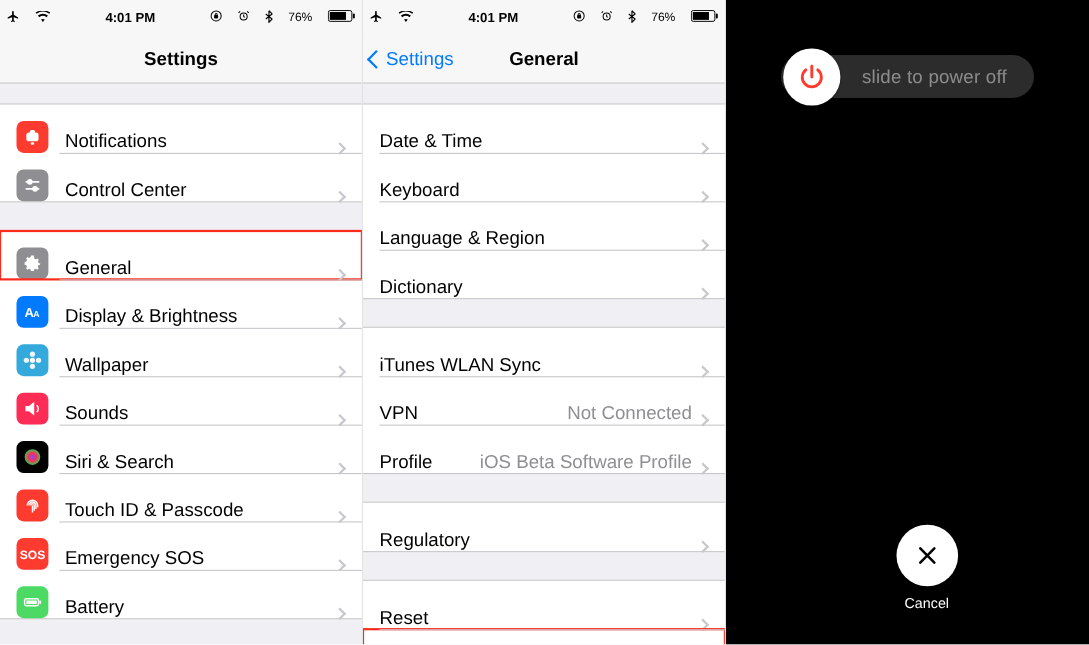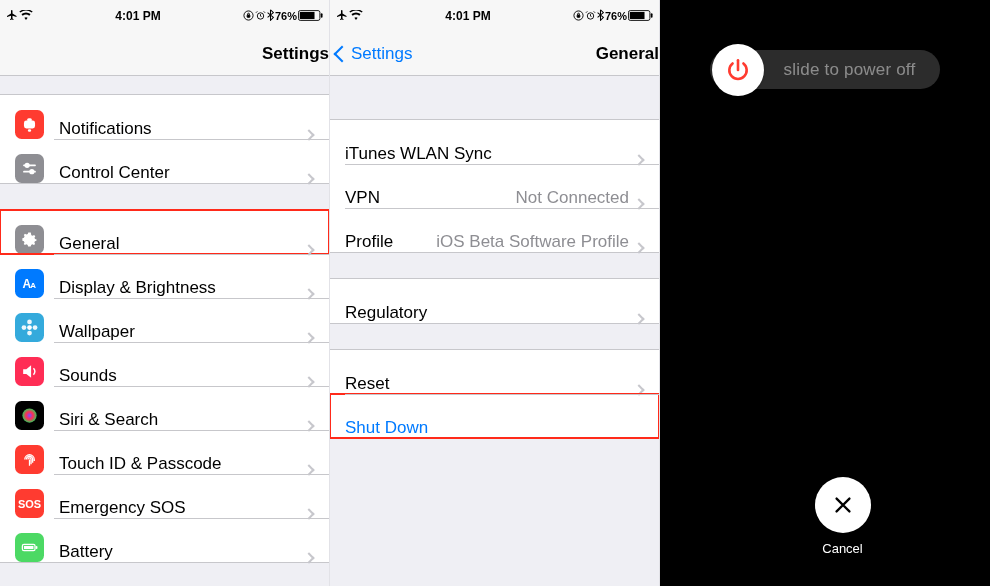--- a/index.html
+++ b/index.html
@@ -2,24 +2,24 @@
 <html><head>
 <meta charset="utf-8">
 <style>
 * { margin: 0; padding: 0; box-sizing: border-box; font-family: -apple-system, "Helvetica Neue", Helvetica, Arial, sans-serif; -webkit-font-smoothing: antialiased; }
 body { background: #fff; }
 .stage { display: flex; width: 990px; height: 586px; }
 .pane { width: 330px; height: 586px; background: #efeff4; position: relative; overflow: hidden; border-right: 0.5px solid rgba(0,0,0,0.05); }
 .pane.dark { background: #000; }
 
 .statusbar { height: 20px; display: flex; align-items: center; justify-content: space-between; padding: 16px 6px; font-size: 11px; color: #000; background: #f7f7f7; }
-.sb-left, .sb-right { display: flex; align-items: center; gap: 1px; font-weight: bold; }
+.sb-left, .sb-right { display: flex; align-items: center; gap: 14px; }
 .sb-time { font-weight: 600; font-size: 12px; }
 
-.navbar { height: 44px; background: #f7f7f7; border-bottom: 0.5px solid #c7c7cb; display: flex; align-items: center; justify-content: flex-end; position: relative; }
+.navbar { height: 44px; background: #f7f7f7; border-bottom: 0.5px solid #c7c7cb; display: flex; align-items: center; justify-content: center; position: relative; }
 .nav-title { font-weight: 600; font-size: 17px; color: #000; }
 .nav-back { position: absolute; left: 6px; display: flex; align-items: center; font-size: 17px; color: #007aff; cursor: pointer; }
 .nav-back .chev { display: inline-block; width: 12px; height: 12px; border-left: 2.5px solid #007aff; border-bottom: 2.5px solid #007aff; transform: rotate(45deg); margin-right: 3px; }
 
 .group { background: #fff; border-top: 0.5px solid #c7c7cb; border-bottom: 0.5px solid #c7c7cb; }
 .spacer { height: 25px; }
 .spacer.tall { height: 18px; }
 
 .row { display: flex; align-items: flex-end; height: 44px; padding: 0 16px 0 15px; position: relative; cursor: pointer; }
 .row + .row::before { content: ""; position: absolute; top: 0; left: 15px; right: 0; height: 0.5px; background: #c7c7cb; }
@@ -239,20 +239,38 @@
       </div>
     </div>
     <div class="navbar">
       <div class="nav-back">
         <span class="chev"></span>
         <span>Settings</span>
       </div>
       <div class="nav-title">General</div>
     </div>
     <div class="spacer tall"></div>
+    <div id="p2g0" class="group">
+        <div class="row">
+          <span class="label">Date &amp; Time</span>
+          <span class="chevron"></span>
+        </div>
+        <div class="row">
+          <span class="label">Keyboard</span>
+          <span class="chevron"></span>
+        </div>
+        <div class="row">
+          <span class="label">Language &amp; Region</span>
+          <span class="chevron"></span>
+        </div>
+        <div class="row">
+          <span class="label">Dictionary</span>
+          <span class="chevron"></span>
+        </div>
+      </div>
     <div class="spacer"></div>
     <div id="p2g1" class="group">
         <div class="row">
           <span class="label">iTunes WLAN Sync</span>
           <span class="chevron"></span>
         </div>
         <div class="row">
           <span class="label">VPN</span>
           <span class="detail">Not Connected</span>
           <span class="chevron"></span>

